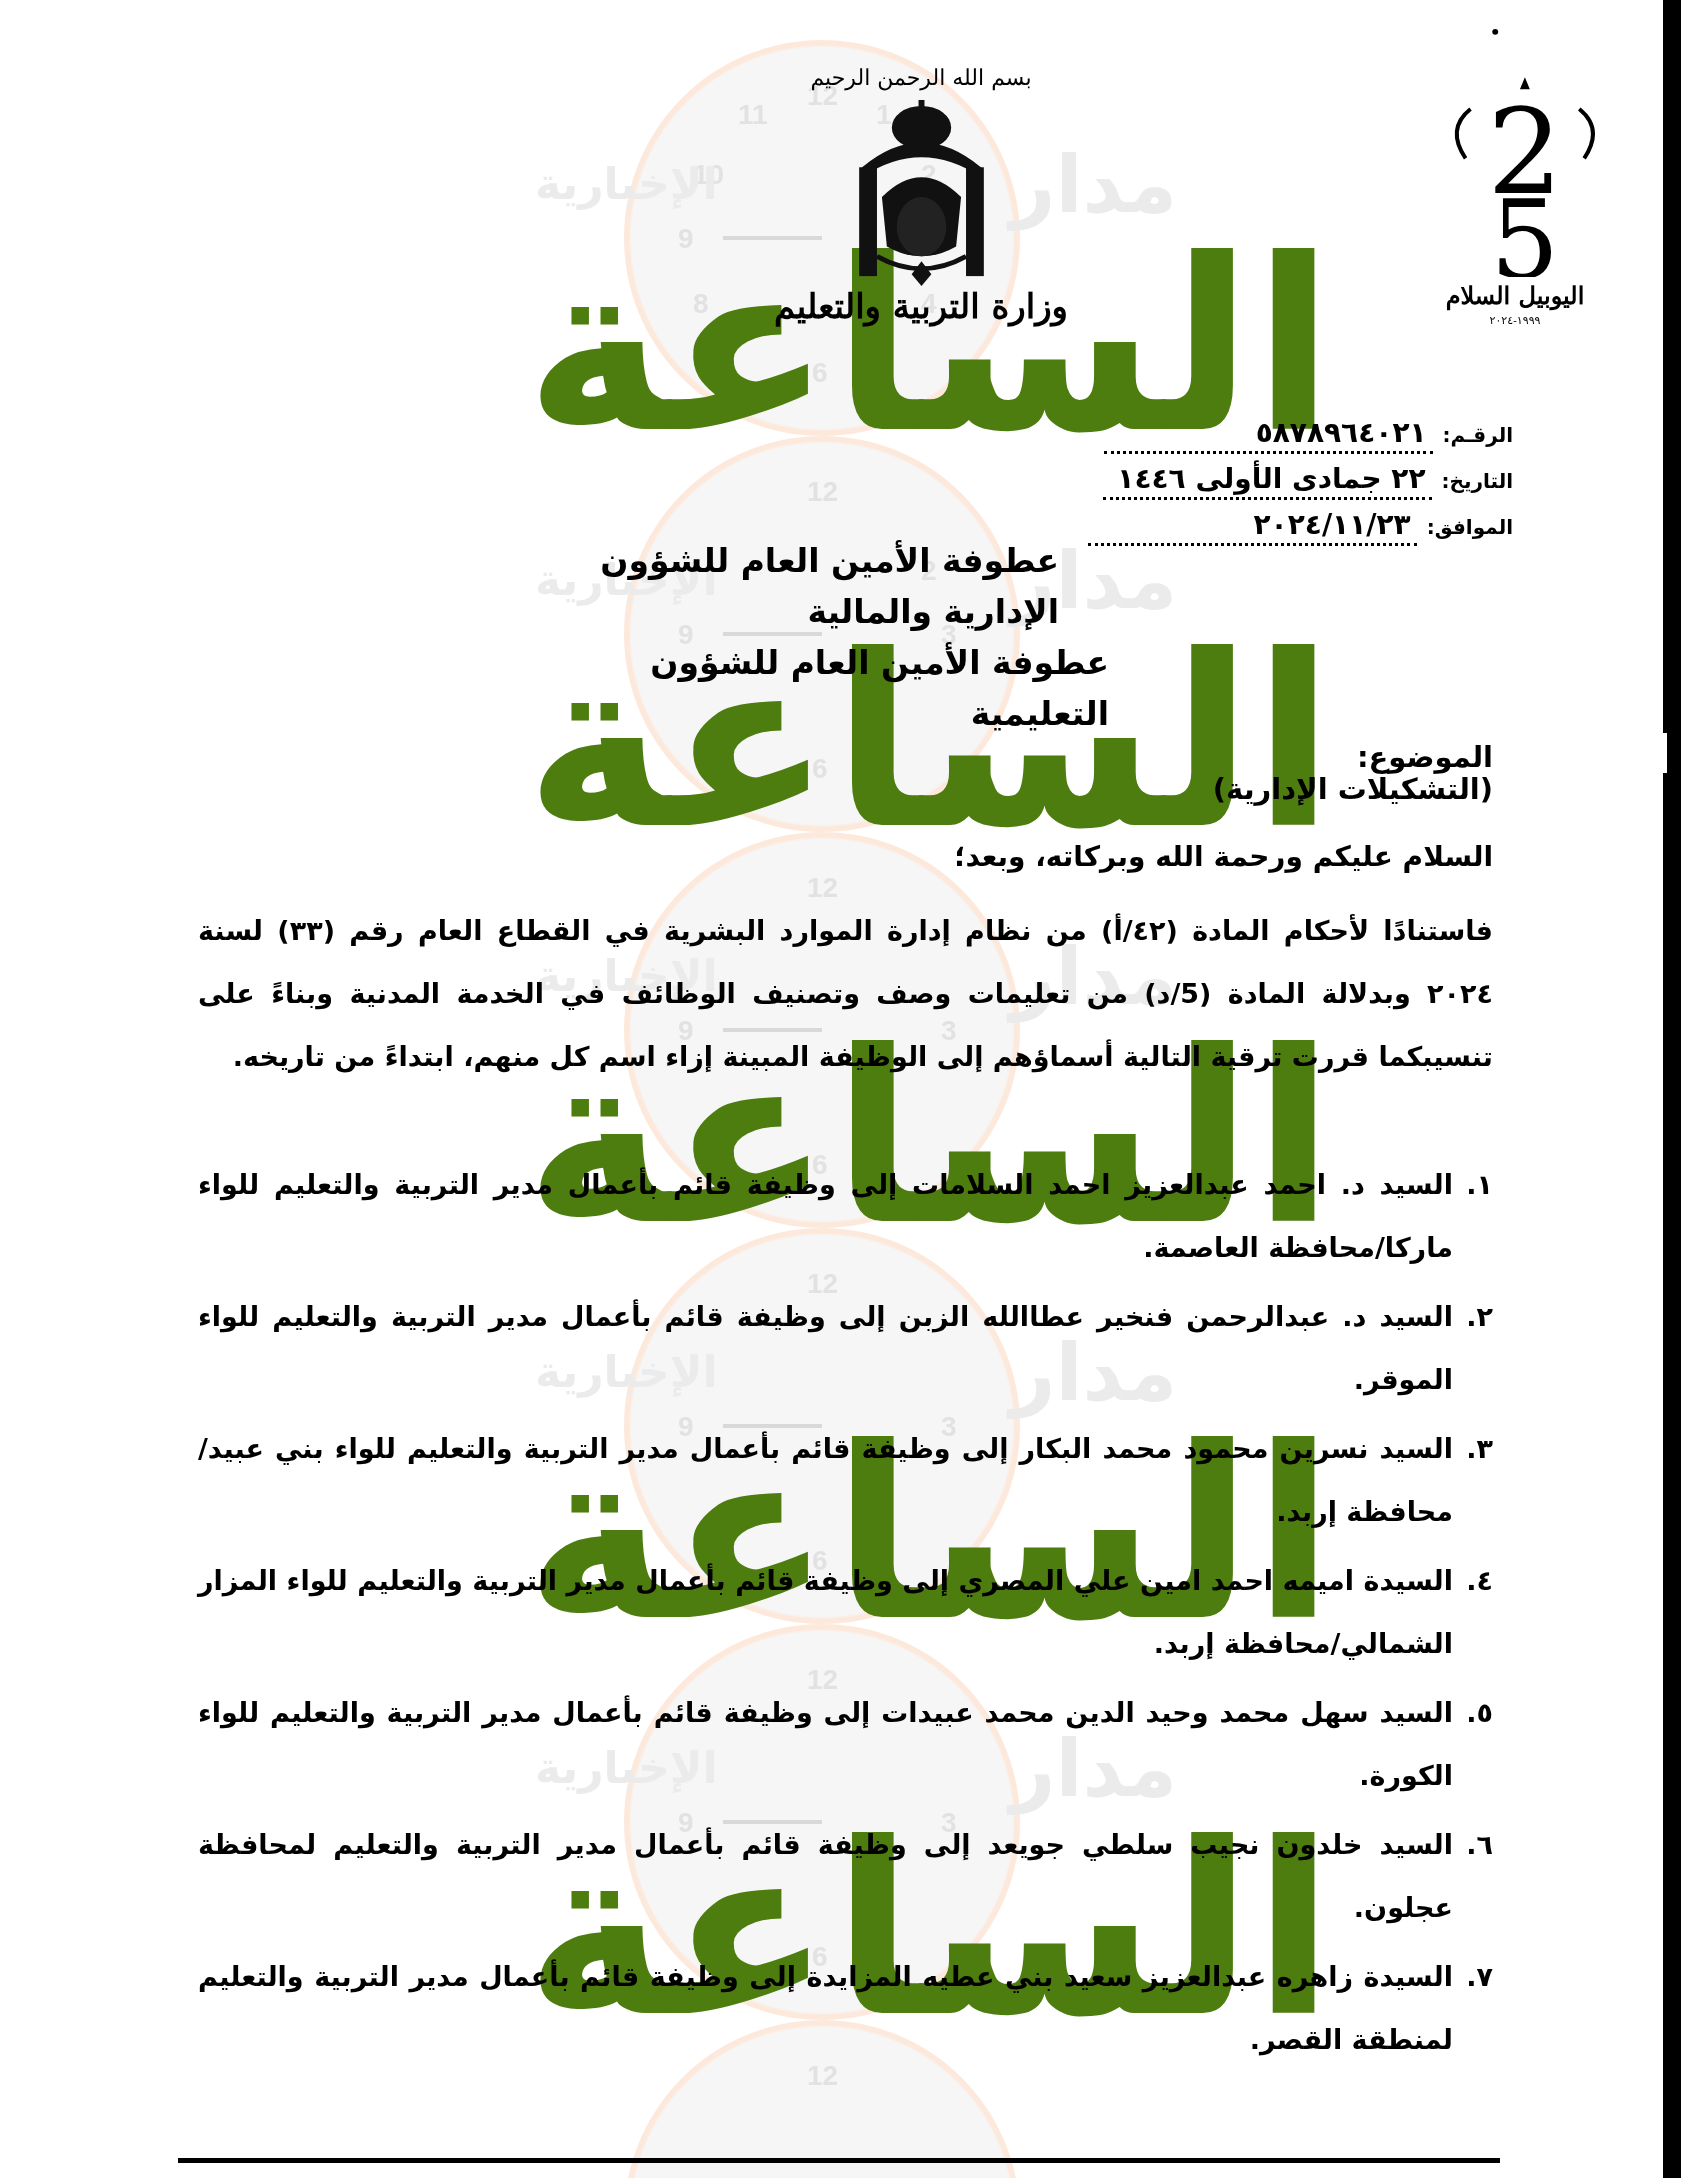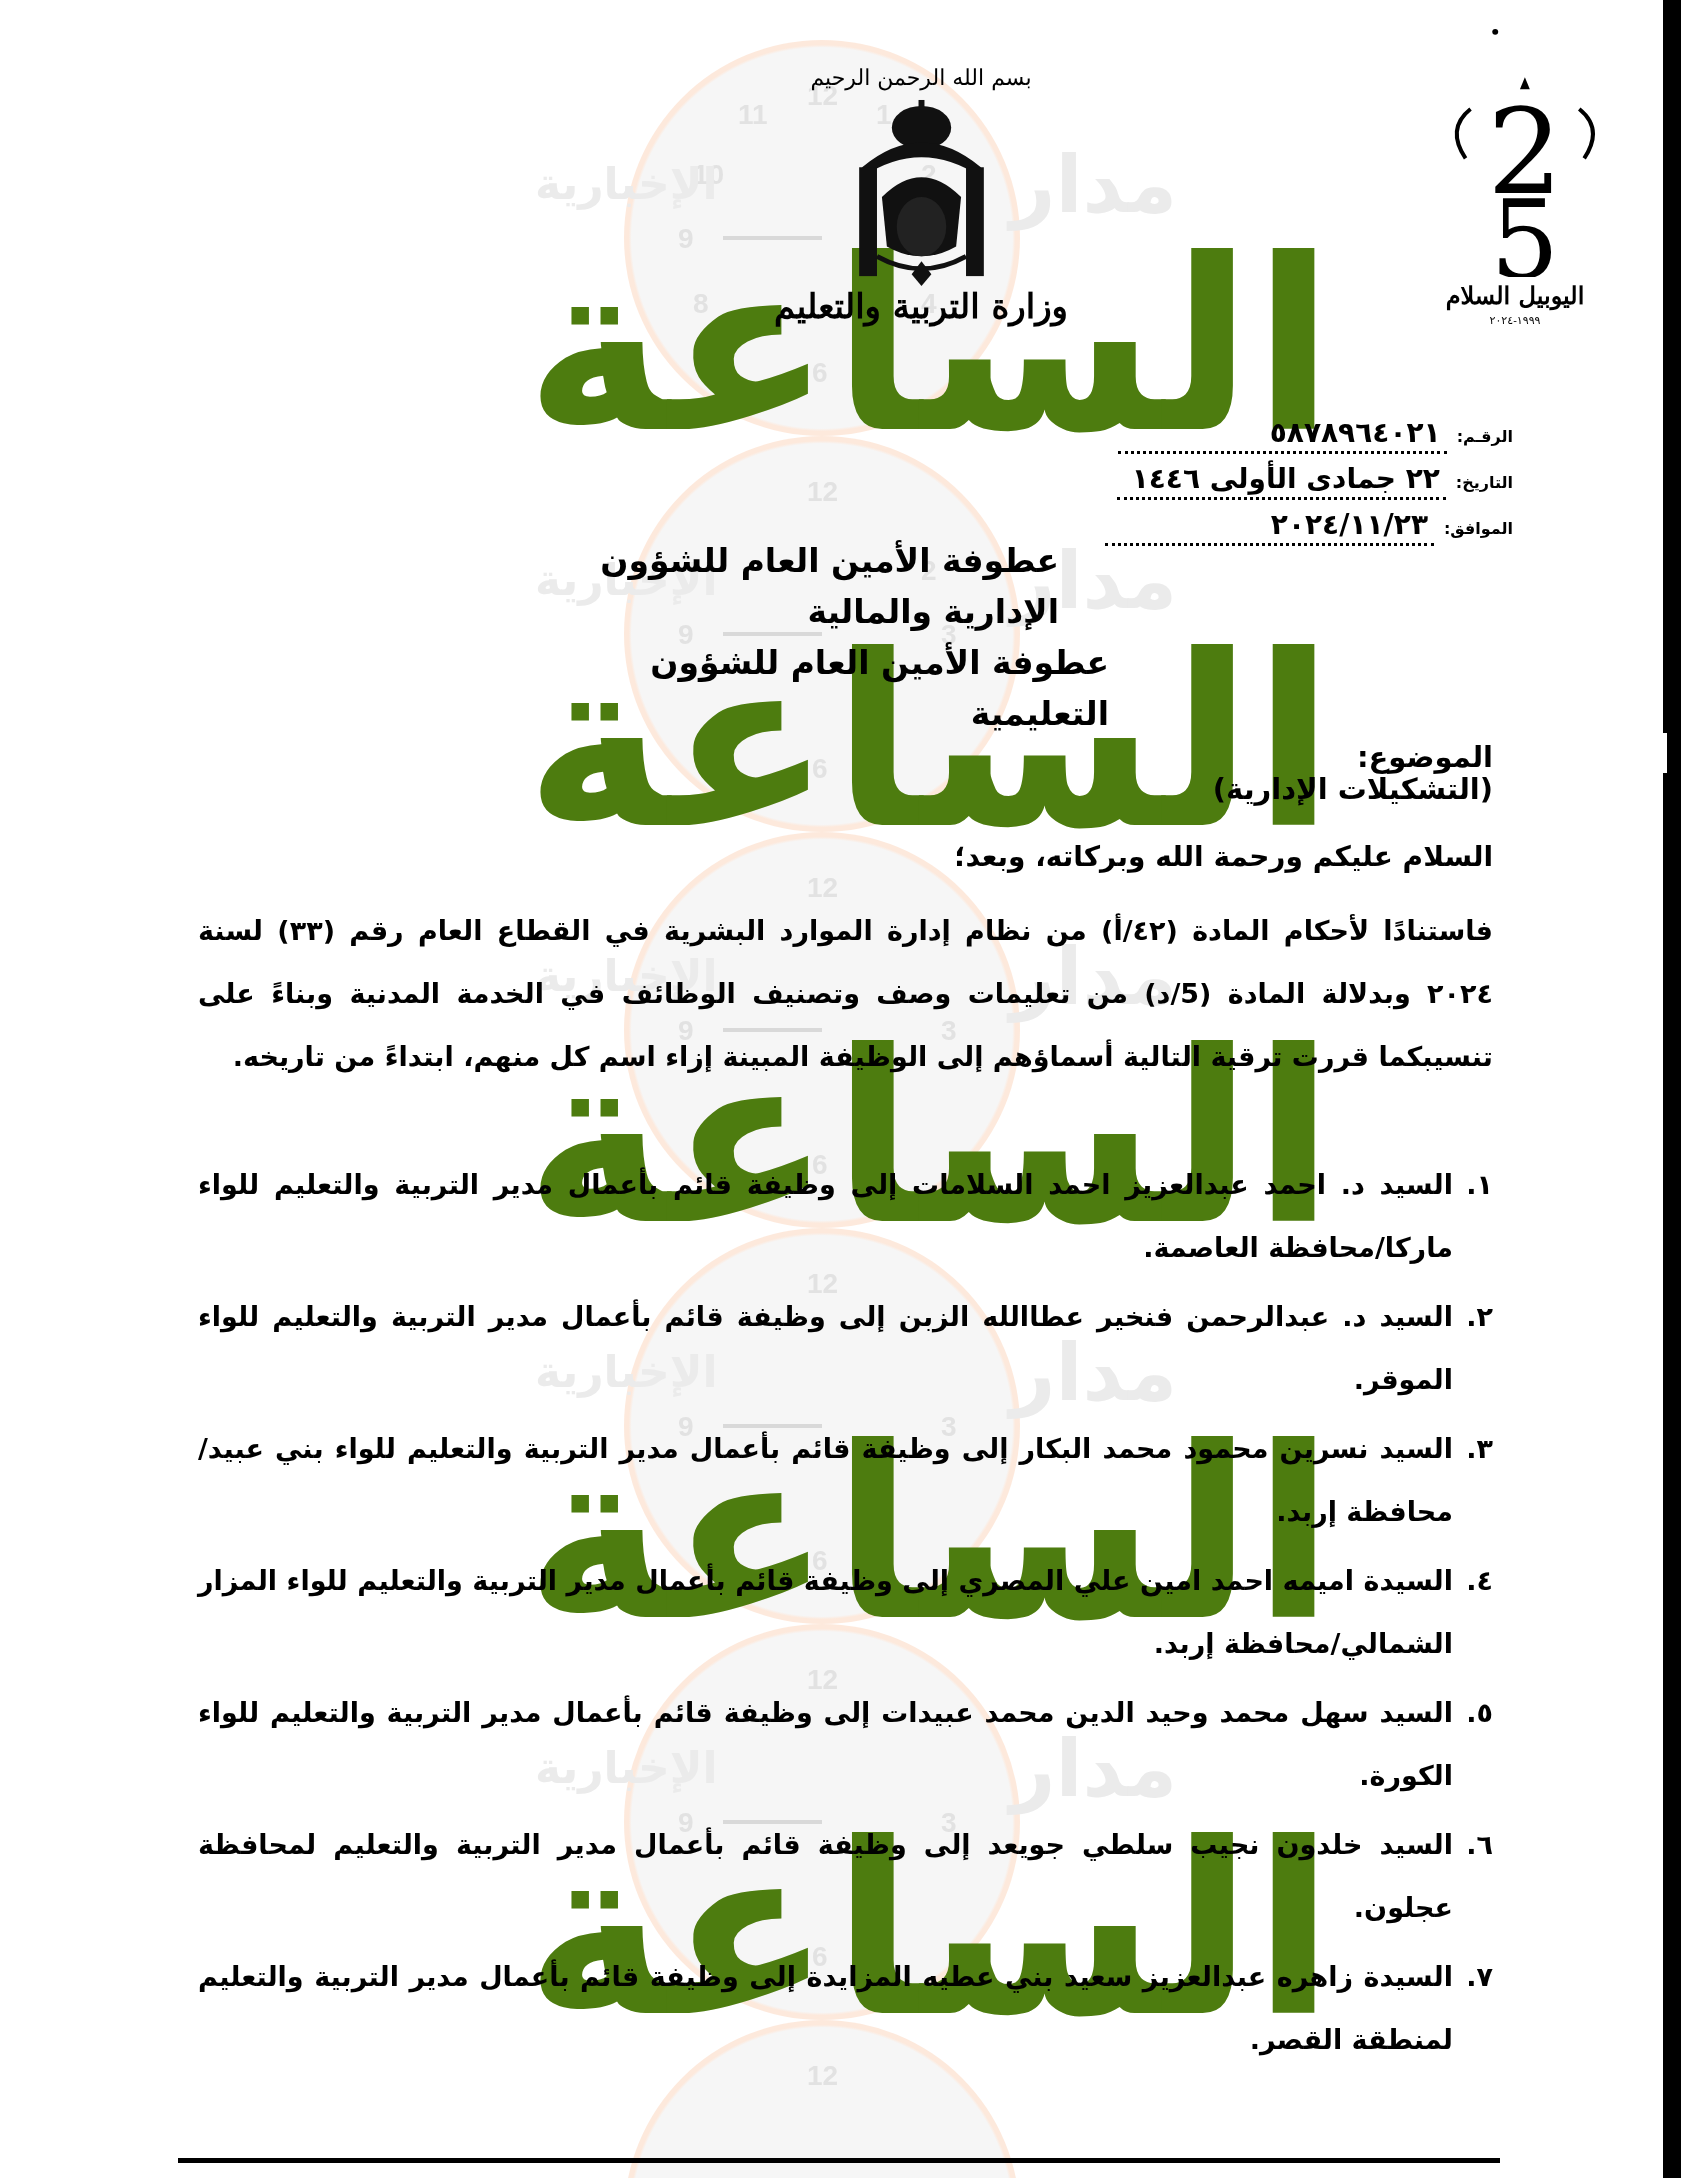--- a/index.html
+++ b/index.html
@@ -29,21 +29,21 @@
     .crest .emblem { width: 149px; height: 188px; margin: 8px auto 0; position: relative; }
     .crest .ministry { font-family: "DejaVu Serif", serif; font-size: 34px; font-weight: bold; direction: rtl; }
 
     .jubilee { position: absolute; left: 1426px; top: 20px; width: 178px; height: 337px; text-align: center; }
     .jubilee .label { font-family: "DejaVu Serif", serif; font-size: 24px; font-weight: bold; direction: rtl; margin-top: 0; }
     .jubilee .years { font-family: Liberation Sans, sans-serif; font-size: 11px; margin-top: 4px; letter-spacing: 1px; direction: rtl; }
 
     
     .ref { position: absolute; right: 168px; top: 416px; direction: rtl; font-weight: bold; }
     .ref-row { display: flex; align-items: baseline; height: 46px; }
-    .ref-label { font-size: 16px; margin-left: 10px; }
+    .ref-label { font-size: 20px; margin-left: 10px; }
     .ref-val { font-size: 28px; border-bottom: 3px dotted #000; padding: 0 6px 2px 6px; min-width: 317px; letter-spacing: 3px; }
 
     
     .addressee { position: absolute; top: 535px; left: 535px; width: 574px; text-align: right; direction: rtl; font-weight: bold; font-size: 33px; line-height: 51px; }
     .addressee div:first-child { padding-right: 50px; }
 
     .subject-label { position: absolute; right: 188px; top: 740px; font-weight: bold; font-size: 29px; direction: rtl; }
     .subject-value { position: absolute; right: 188px; top: 772px; font-weight: bold; font-size: 29px; direction: rtl; }
 
     .greeting { position: absolute; right: 188px; top: 840px; font-weight: bold; font-size: 28px; direction: rtl; }

